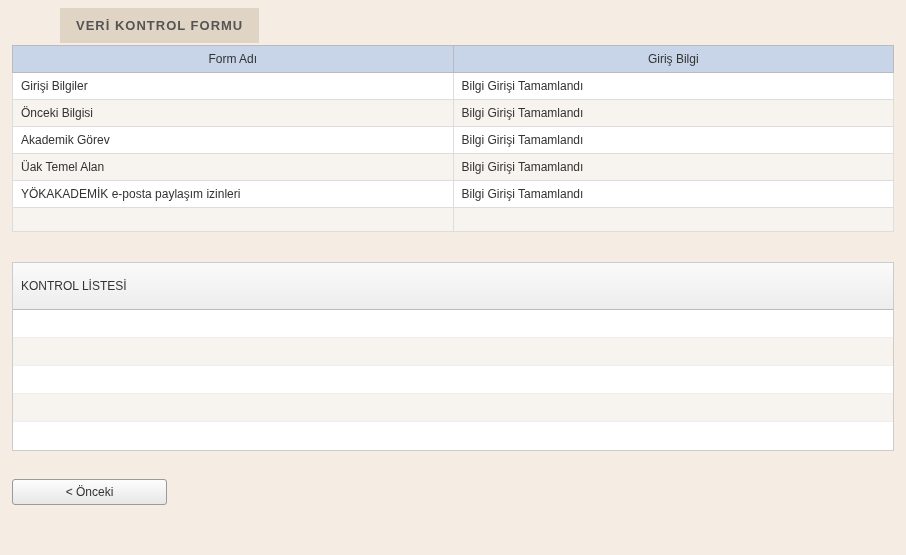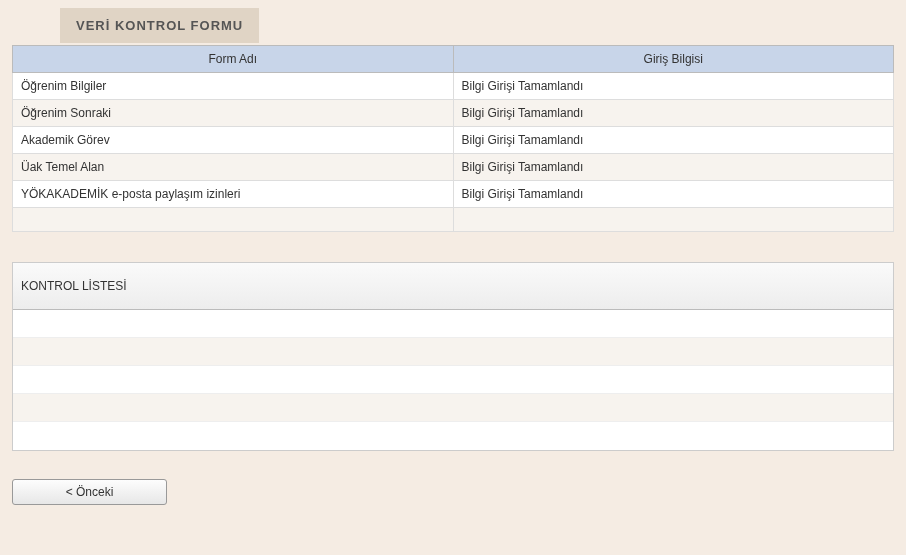--- a/index.html
+++ b/index.html
@@ -99,30 +99,30 @@
 <body>
 
 
 
 <div class="page-title">VERİ  KONTROL FORMU</div>
 
 <table class="table">
   <thead>
     <tr>
       <th class="col-form">Form Adı</th>
-      <th class="col-status">Giriş Bilgisi</th>
+      <th class="col-status">Giriş Bilgi</th>
     </tr>
   </thead>
   <tbody>
     <tr>
-      <td>Öğrenim Bilgiler</td>
+      <td>Girişi Bilgiler</td>
       <td>Bilgi Girişi Tamamlandı</td>
     </tr>
     <tr>
-      <td>Öğrenim Sonraki</td>
+      <td>Önceki Bilgisi</td>
       <td>Bilgi Girişi Tamamlandı</td>
     </tr>
     <tr>
       <td>Akademik Görev</td>
       <td>Bilgi Girişi Tamamlandı</td>
     </tr>
     <tr>
       <td>Üak Temel   Alan</td>
       <td>Bilgi Girişi Tamamlandı</td>
     </tr>

